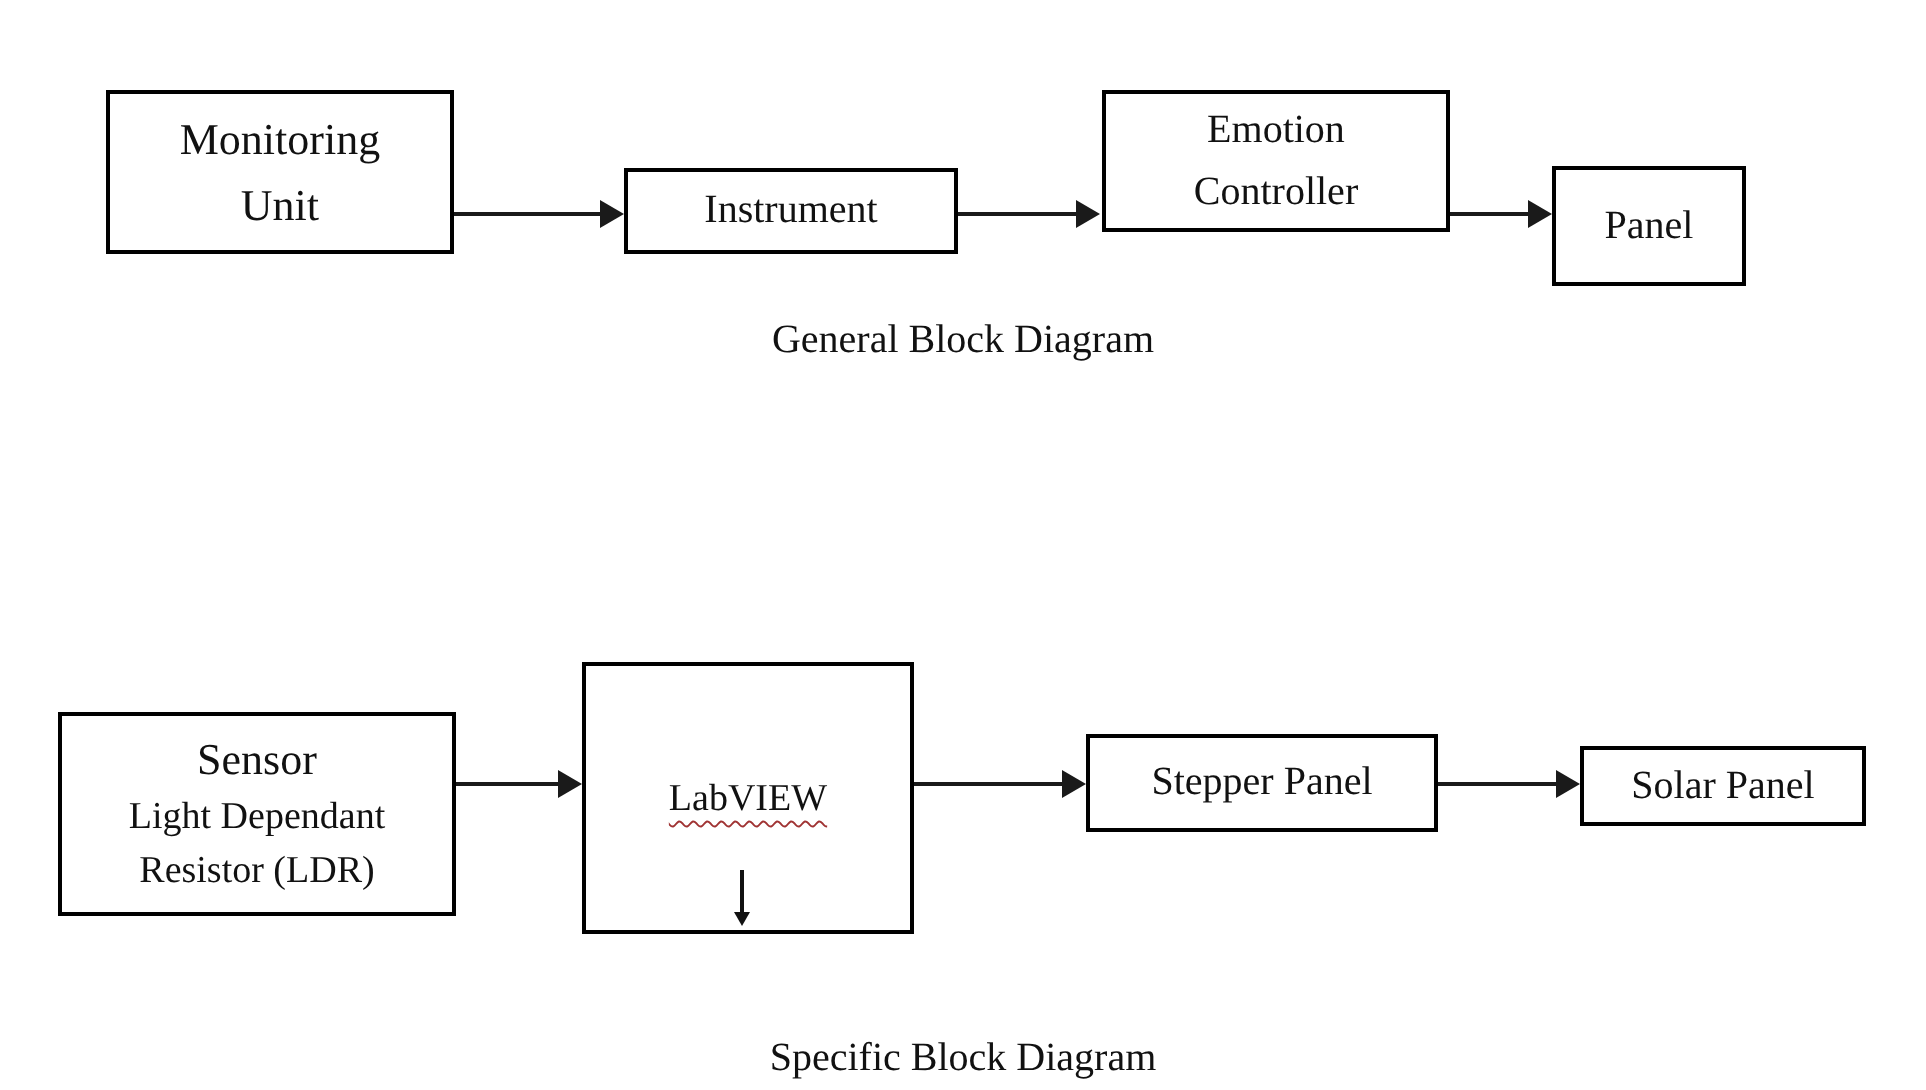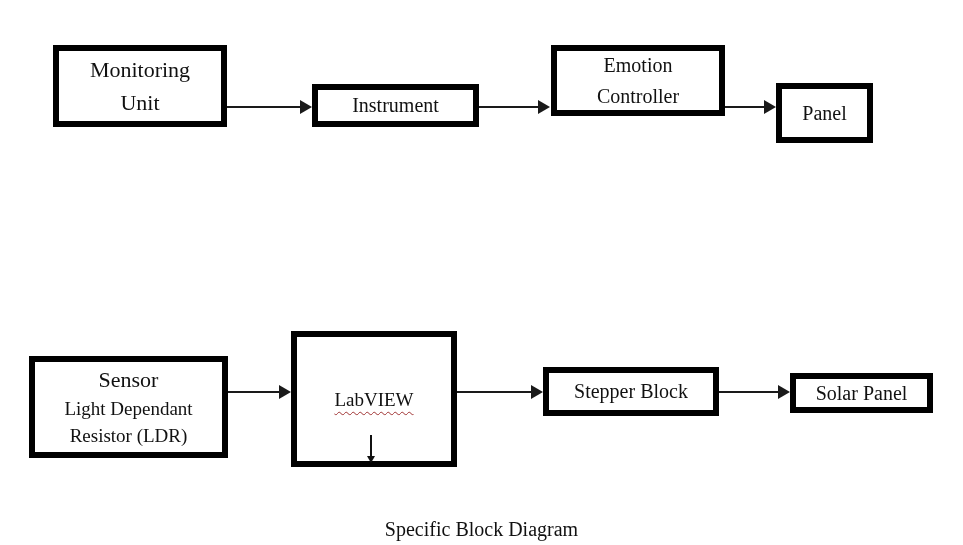--- a/index.html
+++ b/index.html
@@ -8,21 +8,21 @@
     width: 963px;
     height: 545px;
     background: #ffffff;
     font-family: "Liberation Serif", "DejaVu Serif", serif;
     color: #111111;
     overflow: hidden;
   }
   .box {
     position: absolute;
     box-sizing: border-box;
-    border: 6px solid #000000;
+    border: 2px solid #000000;
     background: #ffffff;
     display: flex;
     flex-direction: column;
     align-items: center;
     justify-content: center;
     text-align: center;
   }
   .box-label { white-space: pre-line; }
   .caption {
     position: absolute;
@@ -113,31 +113,32 @@
 Controller</span>
   </div>
   <div class="box" id="box-panel">
     <span class="box-label">Panel</span>
   </div>
 
   <div class="arrow" id="arrow-g1"></div>
   <div class="arrow" id="arrow-g2"></div>
   <div class="arrow" id="arrow-g3"></div>
 
+  <div class="caption" id="caption-general">General Block Diagram</div>
 
   <div class="box" id="box-sensor">
     <span class="title">Sensor</span>
     <span class="subtitle">Light Dependant
 Resistor (LDR)</span>
   </div>
   <div class="box" id="box-ni">
     <span class="wavy">LabVIEW</span>
   </div>
   <div class="box" id="box-stepper">
-    <span class="box-label">Stepper Block</span>
+    <span class="box-label">Stepper Panel</span>
   </div>
   <div class="box" id="box-solar">
     <span class="box-label">Solar Panel</span>
   </div>
 
   <div class="arrow" id="arrow-s1"></div>
   <div class="arrow" id="arrow-s2"></div>
   <div class="arrow" id="arrow-s3"></div>
 
   <div id="stray-arrow"></div>

